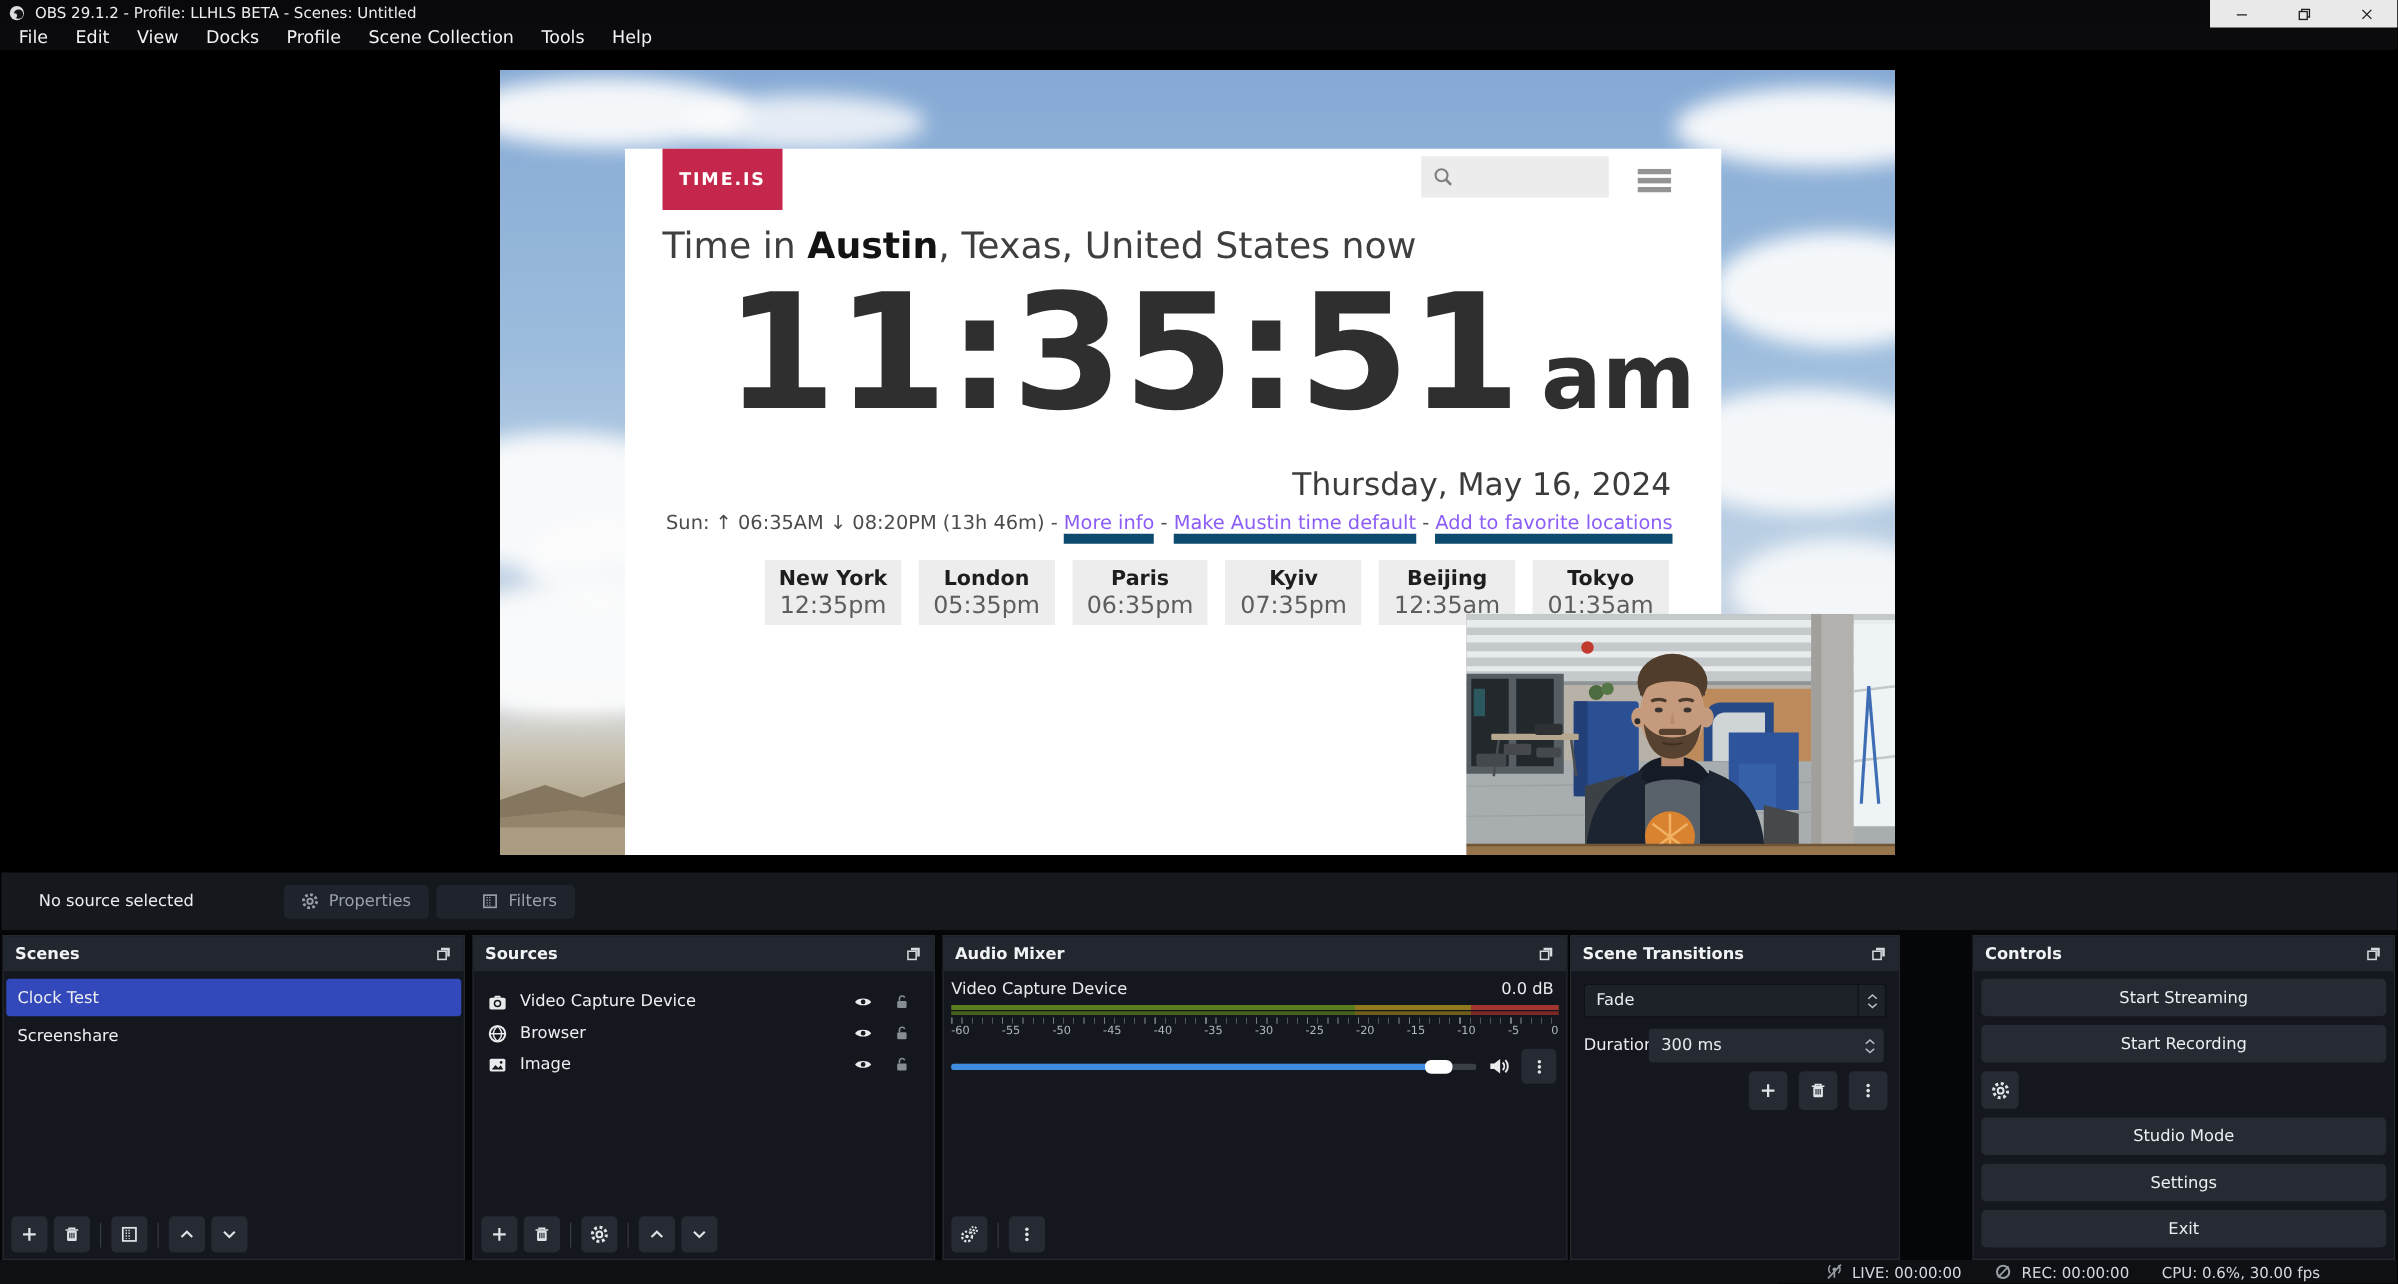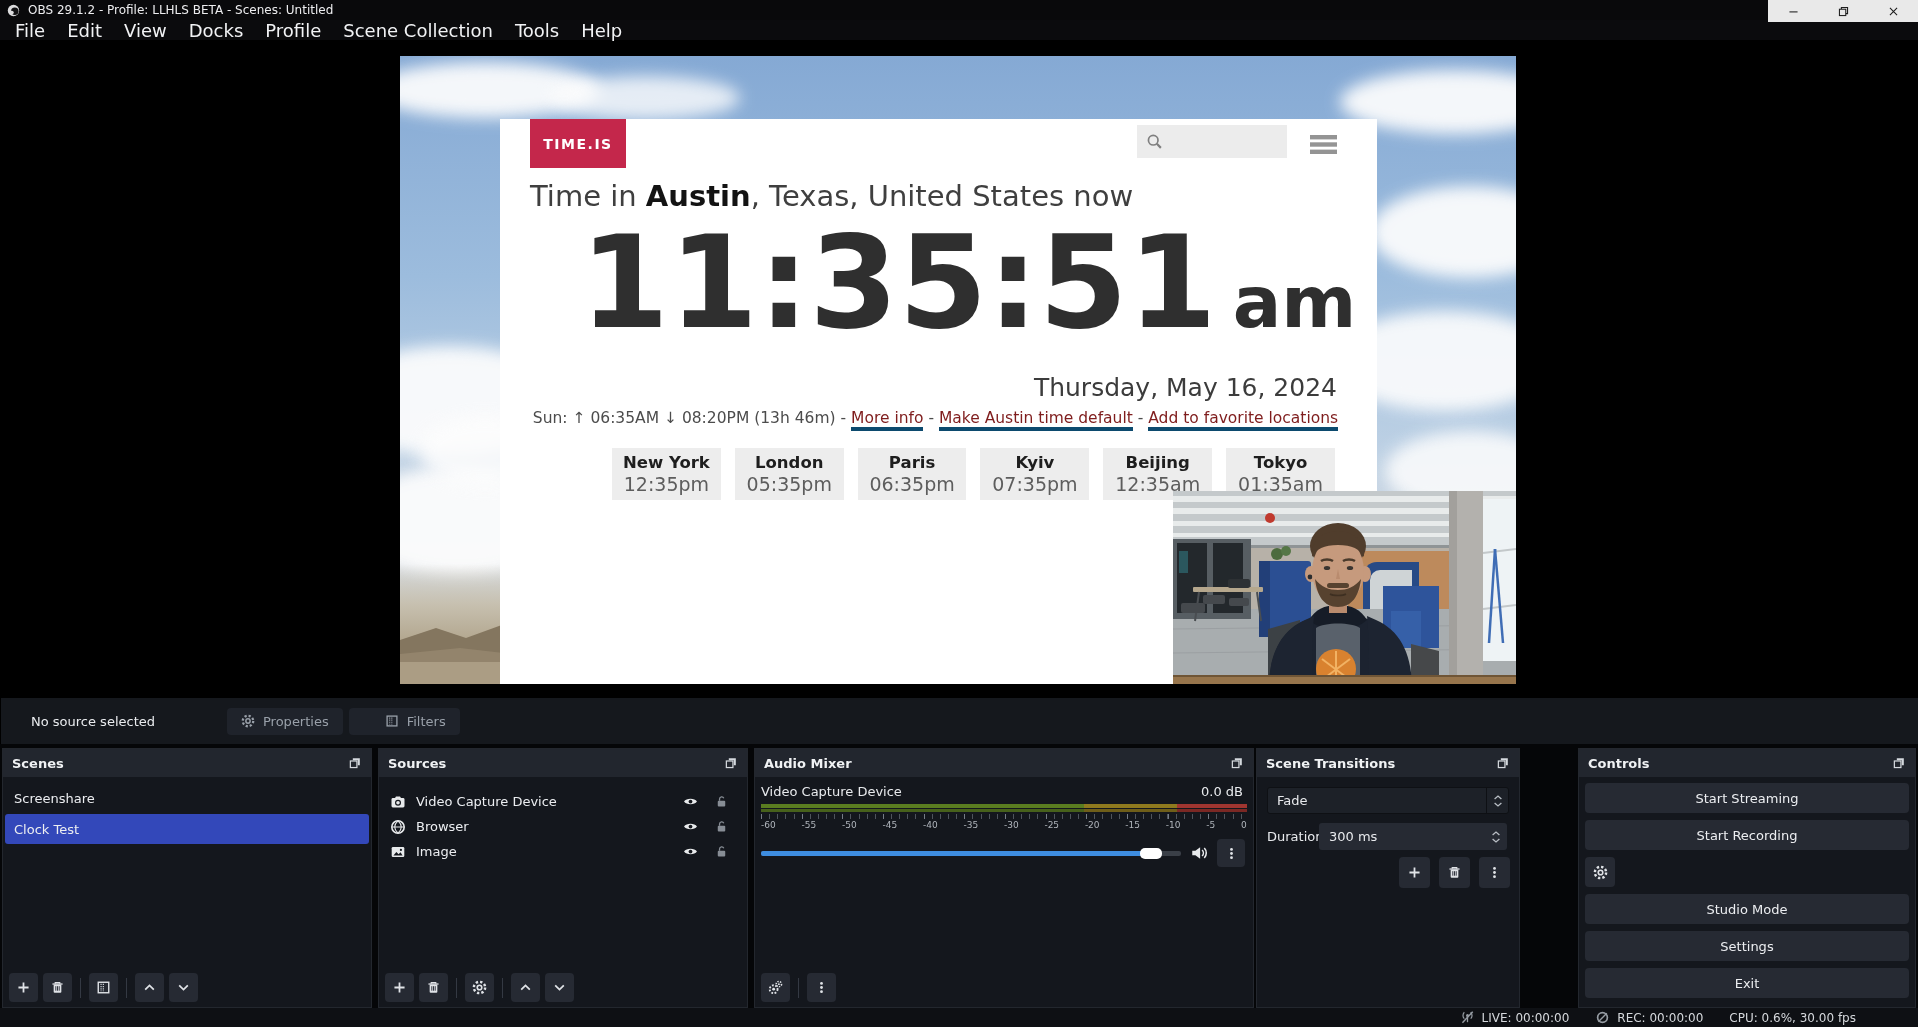--- a/index.html
+++ b/index.html
@@ -10,21 +10,21 @@
   
   #titlebar { position:absolute; left:0; top:0; width:1918px; height:20px; background:#09090b; display:flex; align-items:center; padding-left:7px; z-index:20; }
   .tb-logo { width:13px; height:13px; margin-right:8px; }
   .tb-title { font-size:12px; color:#ededef; }
   #wincontrols { position:absolute; right:0; top:0; width:150px; height:22px; background:#e9e9e9; display:flex; z-index:30; }
   .wc-btn { flex:1; display:flex; align-items:center; justify-content:center; color:#1d1d1d; }
   .wc-btn svg { width:13px; height:13px; }
 
   
   #menubar { position:absolute; left:0; top:20px; width:1918px; height:20px; background:#0b0b0d; display:flex; align-items:center; padding-left:4px; z-index:19; }
-  .menu-item { font-size:18px; padding:0 11px; color:#f2f3f5; }
+  .menu-item { font-size:14px; padding:0 11px; color:#f2f3f5; }
 
   
   #main { position:absolute; left:0; top:40px; width:1918px; height:658px; background:#000; overflow:hidden; }
   #preview { position:absolute; left:400px; top:16px; width:1116px; height:628px; overflow:hidden;
     background:linear-gradient(180deg,#85a9d4 0%,#9cbcdd 35%,#bcd0e4 62%,#d6dce2 80%,#d2d2cd 100%); }
   .cloud { position:absolute; background:#fdfdfd; border-radius:50%; filter:blur(8px); opacity:.93; }
   #desert { position:absolute; left:0; bottom:0; width:100%; height:120px;
     background:linear-gradient(180deg,rgba(210,210,205,0) 0%,#c6bfae 35%,#b2a68e 65%,#a3957b 100%); }
   #mountains { position:absolute; left:0; bottom:14px; width:100%; height:56px; }
   #sand { position:absolute; left:0; bottom:0; width:100%; height:22px; background:#ab9d84; }
@@ -38,21 +38,21 @@
   .ti-search input { border:none; background:transparent; outline:none; width:110px; margin-left:6px; font-size:14px; }
   .ti-burger { position:absolute; left:810px; top:16px; width:27px; height:19px; color:#949494; }
   .ti-burger svg { width:27px; height:19px; }
   .ti-heading { position:absolute; left:30px; top:60px; font-size:29px; color:#3f3f3f; white-space:nowrap; }
   .ti-heading b { color:#131313; font-weight:800; }
   .ti-clock { position:absolute; left:80px; top:100px; display:flex; align-items:baseline; color:#2f2f2f; white-space:nowrap; }
   .ti-clock .digits { font-size:128px; font-weight:bold; line-height:1; letter-spacing:0; }
   .ti-clock .ampm { font-size:72px; font-weight:bold; margin-left:16px; line-height:1; }
   .ti-date { position:absolute; right:40px; top:254px; font-size:25px; color:#3c3c3c; }
   .ti-sun { position:absolute; left:0; right:6px; top:290px; text-align:center; font-size:15.5px; color:#4c4c4c; white-space:nowrap; }
-  .ti-sun a { color:#7f1d1d; text-decoration:none; border-bottom:4px solid #0c4a6e; }
+  .ti-sun a { color:#8b5cf6; text-decoration:none; border-bottom:8px solid #0c4a6e; }
   .ti-cities { position:absolute; left:112px; right:42px; top:329px; display:flex; gap:14px; }
   .ti-city { flex:1; height:52px; background:#ededed; text-align:center; padding-top:5px; }
   .ti-city .n { font-size:16.5px; font-weight:bold; color:#1e1e1e; }
   .ti-city .t { font-size:19px; color:#5d5d5d; margin-top:1px; }
 
   
   #webcam { position:absolute; right:0; bottom:0; width:343px; height:193px; overflow:hidden; }
 
   
   #toolbar { position:absolute; left:1px; top:698px; width:1918px; height:46px; background:#15181d; display:flex; align-items:center; }
@@ -449,22 +449,22 @@
 <div id="docks">
 
   <div class="panel" style="left:2px;width:370px;">
     <div class="panel-h">
       <span class="panel-title">Scenes</span>
       <svg class="ic">
           <use href="#i-popout"></use>
         </svg>
     </div>
     <div class="scene-list">
+      <div class="scene-item selected">Clock Test</div>
       <div class="scene-item">Screenshare</div>
-      <div class="scene-item selected">Clock Test</div>
     </div>
     <div class="ptools">
       <div class="pbtn">
           <svg class="ic">
             <use href="#i-plus"></use>
           </svg>
         </div>
       <div class="pbtn">
           <svg class="ic">
             <use href="#i-trash"></use>

